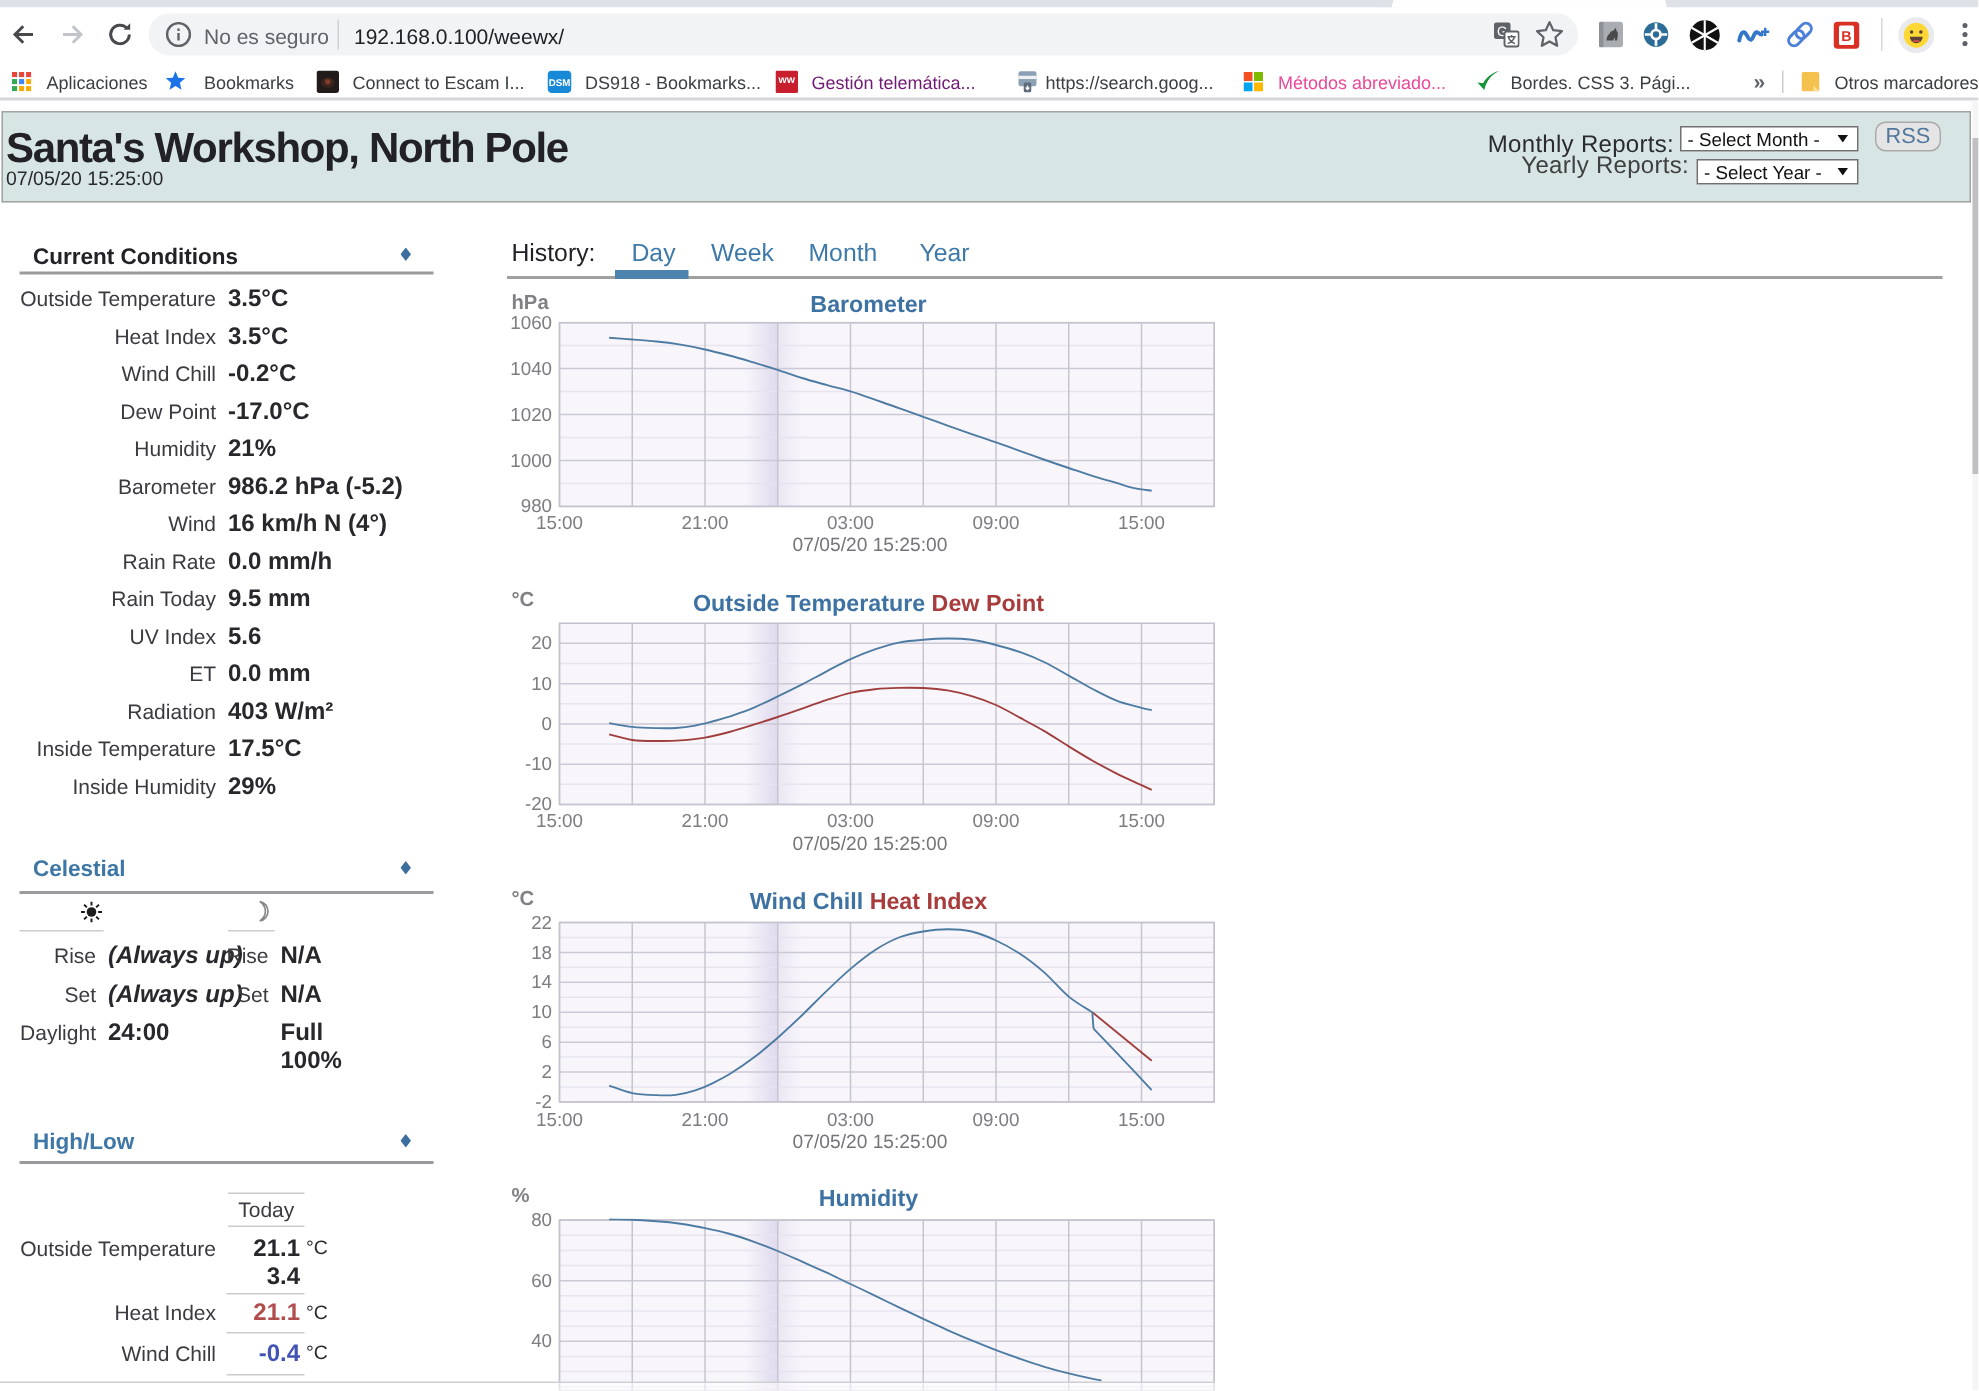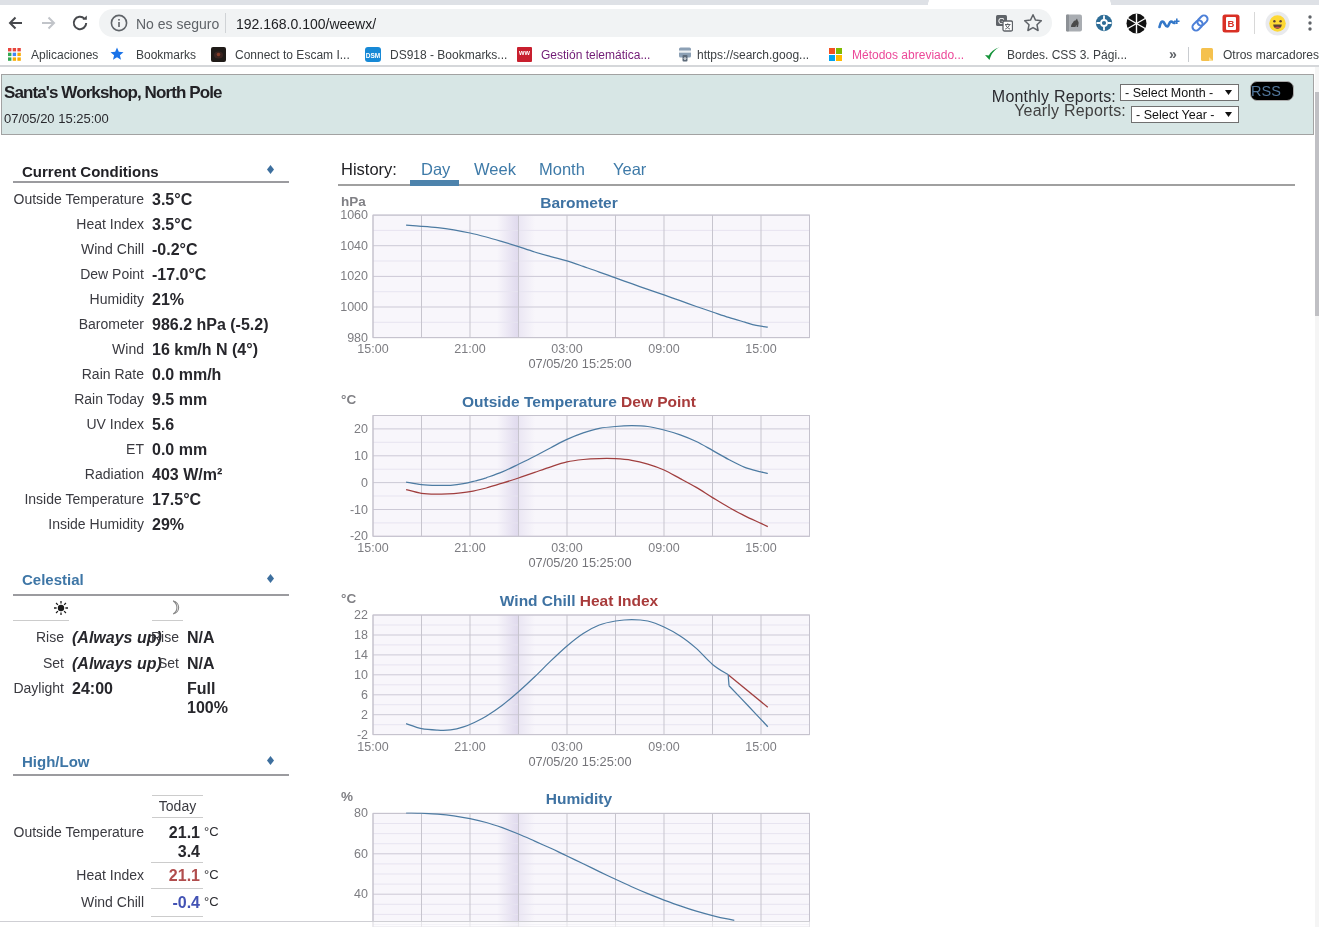--- a/index.html
+++ b/index.html
@@ -150,31 +150,31 @@
 <div class="abs" style="left:1169px;top:46px;font-size:14px;font-weight:bold;color:#5f6368">»</div>
 <div class="abs" style="left:1188px;top:47px;width:1px;height:15px;background:#c9ccd0"></div>
 <svg class="abs" style="left:1201px;top:48px" width="12" height="13" viewBox="0 0 12 13">
 <rect x="0" y="0" width="12" height="13" rx="1.5" fill="#f5c14e"></rect>
 <path d="M12 13 L8 13 L8 9 Z" fill="#fbe29a"></path>
   </svg>
 <div class="abs" style="left:1223px;top:47.5px;font-size:12px;color:#3c4043;white-space:nowrap">Otros marcadores</div>
 <div class="abs" style="left:1315px;top:67px;width:4px;height:860px;background:#f5f5f5"></div>
 <div class="abs" style="left:1315px;top:92px;width:4px;height:224px;background:#c0c0c4"></div>
 <div class="abs" style="left:1px;top:74px;width:1313px;height:61px;background:#d7e6e5;border:1px solid #a2a2a2"></div>
-<div class="abs" style="left:4px;top:83px;font-size:17px;font-weight:bold;color:#222226;letter-spacing:-0.9px">Santa's Workshop, North Pole</div>
+<div class="abs" style="left:4px;top:83px;font-size:28px;font-weight:bold;color:#222226;letter-spacing:-0.9px">Santa's Workshop, North Pole</div>
 <div class="abs" style="left:4px;top:111px;font-size:13px;color:#29292e">07/05/20 15:25:00</div>
 <div class="abs" style="left:916px;top:88px;width:200px;text-align:right;font-size:16px;letter-spacing:0.2px;color:#2a2a2f">Monthly Reports:</div>
 <div class="abs" style="left:916px;top:102px;width:210px;text-align:right;font-size:16px;letter-spacing:0.2px;color:#404040">Yearly Reports:</div>
 <div style="position:absolute;background:#fff;border:1px solid #707070;font-size:12.5px;color:#111;line-height:16px;left:1120px;top:83.5px;width:119px;height:17.5px;padding-left:4px">- Select Month -<svg style="position:absolute;right:6px;top:5.5px" width="7" height="5" viewBox="0 0 7 5">
       <path d="M0 0 H7 L3.5 5 Z" fill="#111"></path>
     </svg></div>
 <div style="position:absolute;background:#fff;border:1px solid #707070;font-size:12.5px;color:#111;line-height:16px;left:1131px;top:105.8px;width:108px;height:17px;padding-left:4px">- Select Year -<svg style="position:absolute;right:6px;top:5.5px" width="7" height="5" viewBox="0 0 7 5">
       <path d="M0 0 H7 L3.5 5 Z" fill="#111"></path>
     </svg></div>
-<div class="abs" style="left:1250px;top:81px;width:44px;height:20px;background:#000000;border:1.5px solid #aaa;border-radius:7px;font-size:14.5px;color:#52779c;text-align:left;line-height:19px">RSS</div>
+<div class="abs" style="left:1250px;top:81px;width:44px;height:20px;background:#e5e5e5;border:1.5px solid #aaa;border-radius:7px;font-size:14.5px;color:#52779c;text-align:center;line-height:19px">RSS</div>
 <div class="sect" style="left:22px;top:163px;color:#212126">Current Conditions</div>
 <svg class="abs" style="left:267px;top:165px" width="7" height="9" viewBox="0 0 7 9">
     <path d="M3.5 0 L7 4.5 L3.5 9 L0 4.5 Z" fill="#3d6f9e"></path>
   </svg>
 <div class="abs" style="left:13px;top:181px;width:276px;height:2px;background:#9b9b9f"></div>
 <div class="lbl" style="left:0;top:191.4px;width:144px">Outside Temperature</div>
 <div class="val" style="left:152px;top:191.4px">3.5°C</div>
 <div class="lbl" style="left:0;top:216.3px;width:144px">Heat Index</div>
 <div class="val" style="left:152px;top:216.3px">3.5°C</div>
 <div class="lbl" style="left:0;top:241.3px;width:144px">Wind Chill</div>

